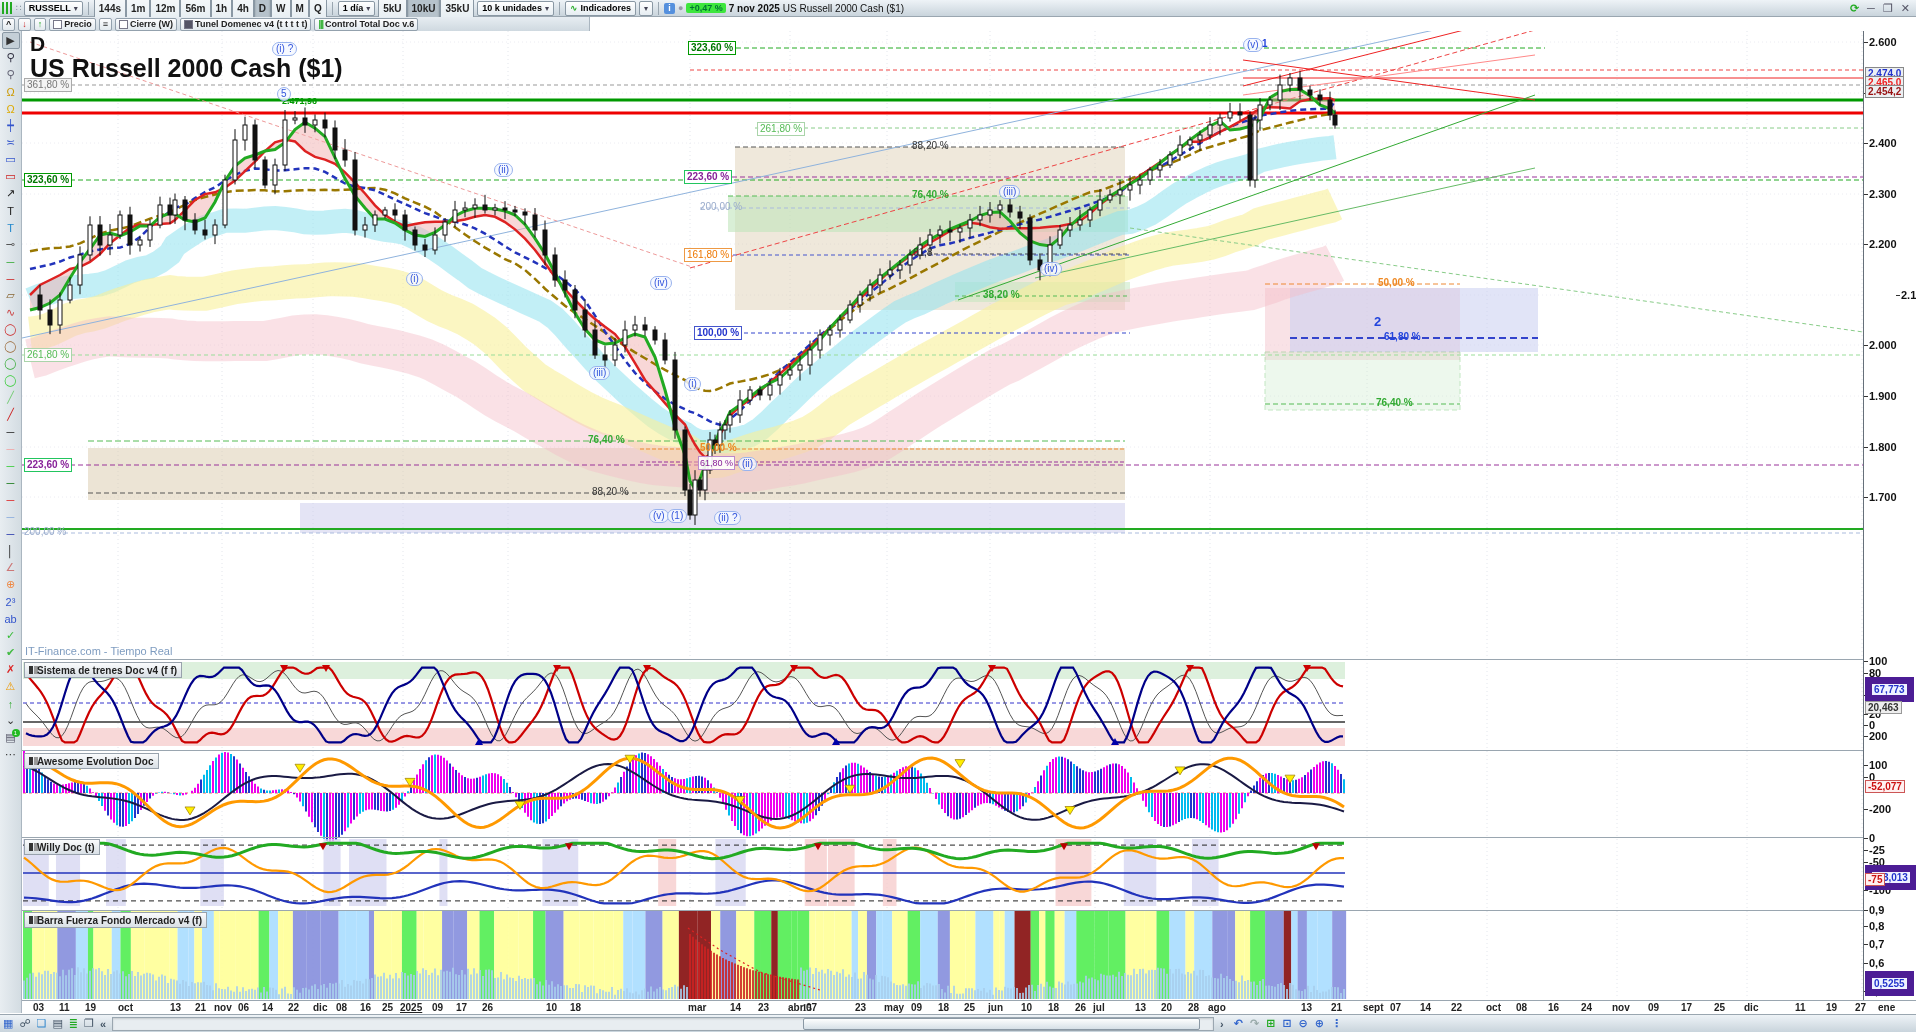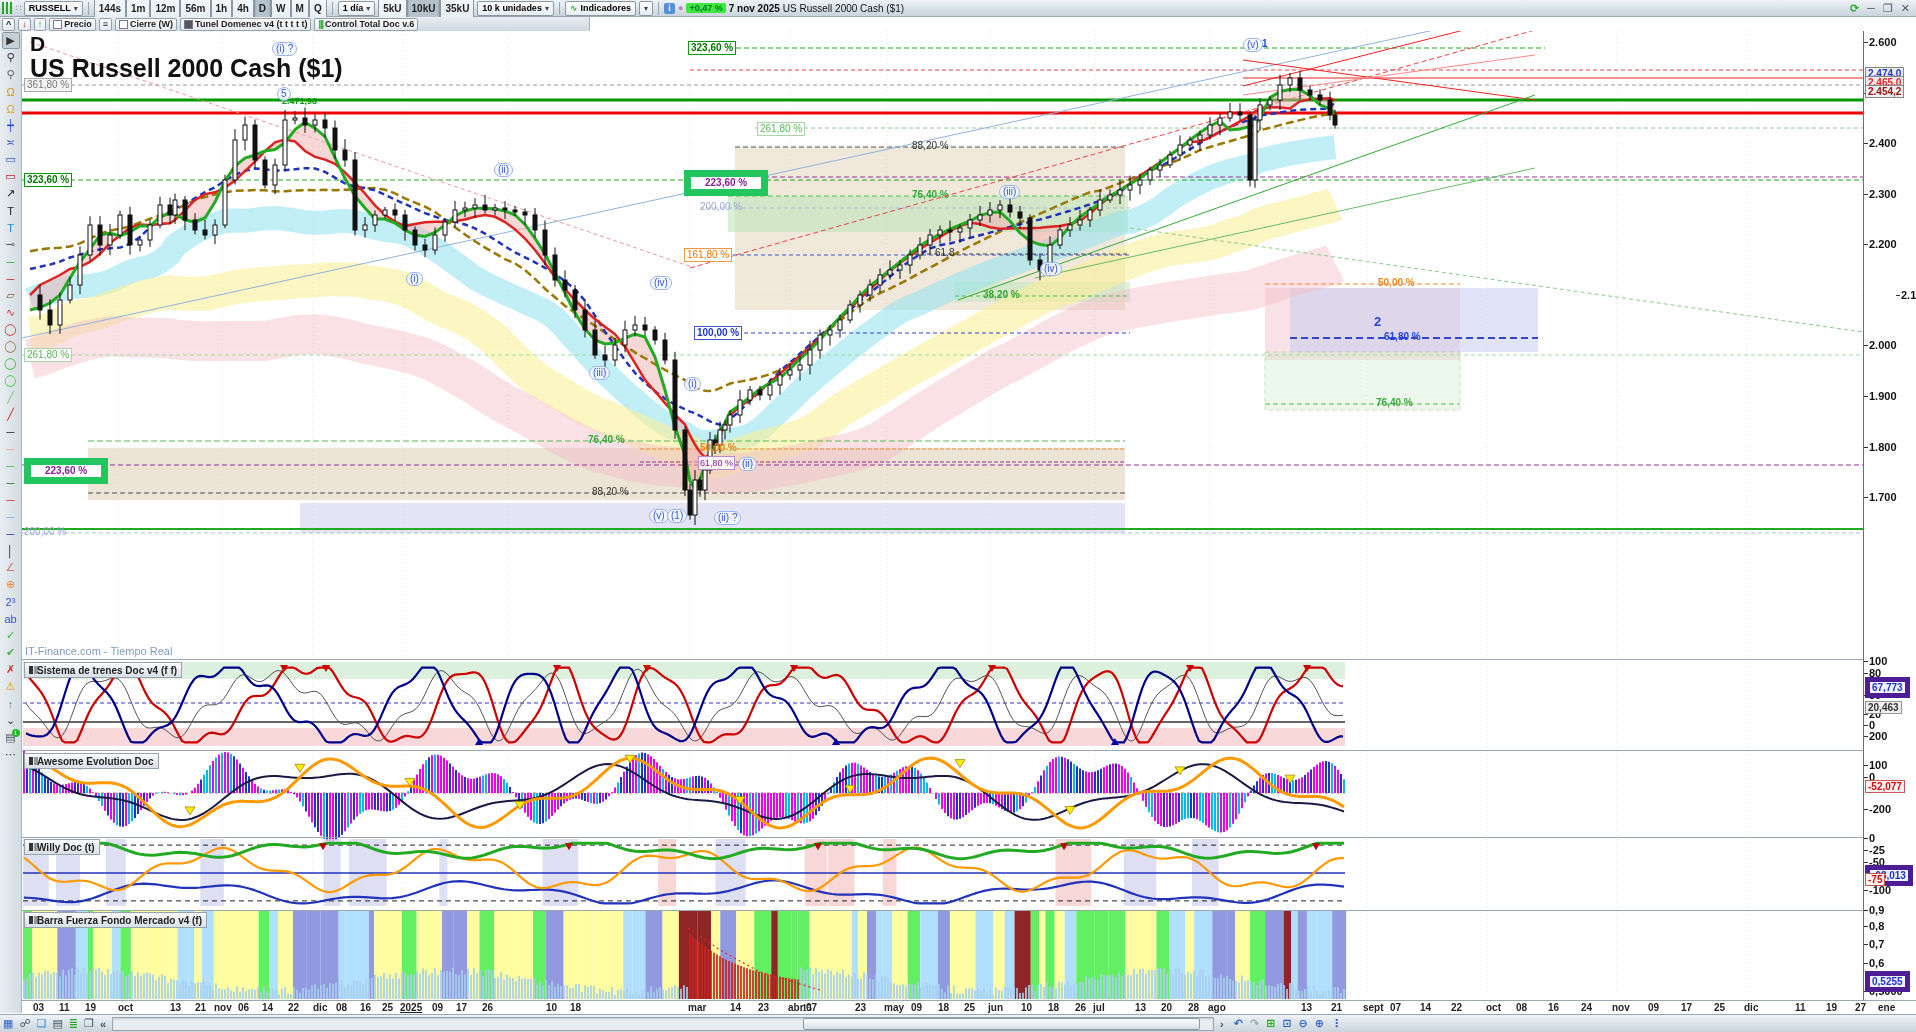--- a/index.html
+++ b/index.html
@@ -50,21 +50,21 @@
   .tool .tbadge{position:absolute;right:0;top:0;background:#2b2;color:#fff;border-radius:50%;
     width:8px;height:8px;font-size:6px;line-height:8px;text-align:center;}
 
   
   #chart-wrap{position:absolute;left:22px;top:31px;width:1841px;height:969px;background:#fff;}
   #chart-svg{position:absolute;left:0;top:0;}
   .lbl{position:absolute;font-size:10px;line-height:12px;white-space:nowrap;z-index:6;}
   .tag-gray{color:#777;border:1px solid #aaa;background:#f4f4f4;padding:0 2px;}
   .tag-green{color:#007700;border:1px solid #009900;background:#fff;padding:0 2px;font-weight:bold;}
   .tag-green-light{color:#55bb55;border:1px solid #aad4aa;background:rgba(255,255,255,.85);padding:0 2px;}
-  .tag-purple{color:#882299;border:7px solid #22c55e;background:#fff;padding:0 14px;font-weight:bold;}
+  .tag-purple{color:#882299;border:1px solid #22c55e;background:#fff;padding:0 2px;font-weight:bold;}
   .tag-purple-sm{color:#882299;border:1px solid #bb88cc;background:rgba(255,255,255,.9);padding:0 1px;font-size:9px;}
   .tag-orange{color:#ee7700;border:1px solid #ee9944;background:#fff;padding:0 2px;}
   .tag-blue{color:#2233cc;border:1px solid #4455cc;background:#fff;padding:0 2px;font-weight:bold;}
   .txt-dark{color:#333;font-weight:normal;}
   .txt-green{color:#33aa33;font-weight:bold;}
   .txt-green-sm{color:#009900;font-size:9px;font-weight:bold;}
   .txt-orange{color:#ee8822;font-weight:bold;}
   .txt-blue{color:#2244dd;font-weight:bold;}
   .txt-blue-lg{color:#2244dd;font-weight:bold;font-size:13px;}
   .txt-faintblue{color:#9aaccc;}
@@ -80,21 +80,21 @@
   .phdr .sq{display:inline-block;width:4px;height:8px;background:#333;box-shadow:5px 0 0 #999;}
   .sep{position:absolute;left:22px;width:1894px;height:1px;background:#9aa6b0;z-index:5;}
 
   
   #raxis{position:absolute;left:1863px;top:31px;width:53px;height:969px;background:#fff;
     border-left:1px solid #66707a;z-index:6;}
   .ptick{position:absolute;left:5px;font-size:11px;font-weight:bold;color:#111;white-space:nowrap;}
   .ptick::before{content:"";position:absolute;left:-5px;top:6px;width:4px;height:1px;background:#333;}
   .ptag{position:absolute;left:1px;font-size:10px;font-weight:bold;background:#eceff2;
     border:1px solid #888;padding:0 2px;white-space:nowrap;z-index:7;}
-  .atag-blue{color:#2233cc;background:#eef2ff;border:5px solid #4c1d95;}
+  .atag-blue{color:#2233cc;background:#eef2ff;border:7px solid #4c1d95;}
   .atag-red{color:#cc1111;background:#fff0f0;border:1px solid #cc5555;}
   .atag-gray{color:#333;background:#eee;border:1px solid #999;}
 
   
   #daxis{position:absolute;left:22px;top:1000px;width:1894px;height:14px;background:#fff;
     border-top:1px solid #9aa6b0;z-index:6;}
   .dlab{position:absolute;top:1px;font-size:10px;font-weight:bold;color:#222;white-space:nowrap;}
   #bbar{position:absolute;left:0;top:1014px;width:1916px;height:18px;
     background:linear-gradient(#eef3f7,#c9d4dc);border-top:1px solid #9aa6b0;
     display:flex;align-items:center;gap:6px;padding:0 3px;box-sizing:border-box;z-index:8;}
@@ -1646,21 +1646,21 @@
         <div class="lbl tag-purple" style="left: 2px; top: 427px;">223,60 %</div>
         <div class="lbl txt-faintblue" style="left: 2px; top: 495px;">200,00 %</div>
         <div class="lbl tag-green" style="left: 666px; top: 10px;">323,60 %</div>
         <div class="lbl txt-green-sm" style="left: 260px; top: 64px;">2.471,96</div>
         <div class="lbl tag-green-light" style="left: 735px; top: 91px;">261,80 %</div>
         <div class="lbl txt-dark" style="left: 890px; top: 109px;">88,20 %</div>
         <div class="lbl tag-purple" style="left: 662px; top: 139px;">223,60 %</div>
         <div class="lbl txt-green" style="left: 890px; top: 158px;">76,40 %</div>
         <div class="lbl txt-faintblue" style="left: 678px; top: 170px;">200,00 %</div>
         <div class="lbl tag-orange" style="left: 662px; top: 217px;">161,80 %</div>
-        <div class="lbl txt-dark" style="left: 913px; top: 216px;">61,8</div>
+        <div class="lbl txt-dark" style="left: 891px; top: 216px;">61,8</div>
         <div class="lbl txt-green" style="left: 961px; top: 258px;">38,20 %</div>
         <div class="lbl tag-blue" style="left: 672px; top: 295px;">100,00 %</div>
         <div class="lbl txt-green" style="left: 566px; top: 403px;">76,40 %</div>
         <div class="lbl txt-orange" style="left: 678px; top: 411px;">50,00 %</div>
         <div class="lbl tag-purple-sm" style="left: 676px; top: 425px;">61,80 %</div>
         <div class="lbl txt-dark" style="left: 570px; top: 455px;">88,20 %</div>
         <div class="lbl txt-orange" style="left: 1356px; top: 246px;">50,00 %</div>
         <div class="lbl txt-blue-lg" style="left: 1352px; top: 285px;">2</div>
         <div class="lbl txt-blue" style="left: 1362px; top: 300px;">61,80 %</div>
         <div class="lbl txt-green" style="left: 1354px; top: 366px;">76,40 %</div>

